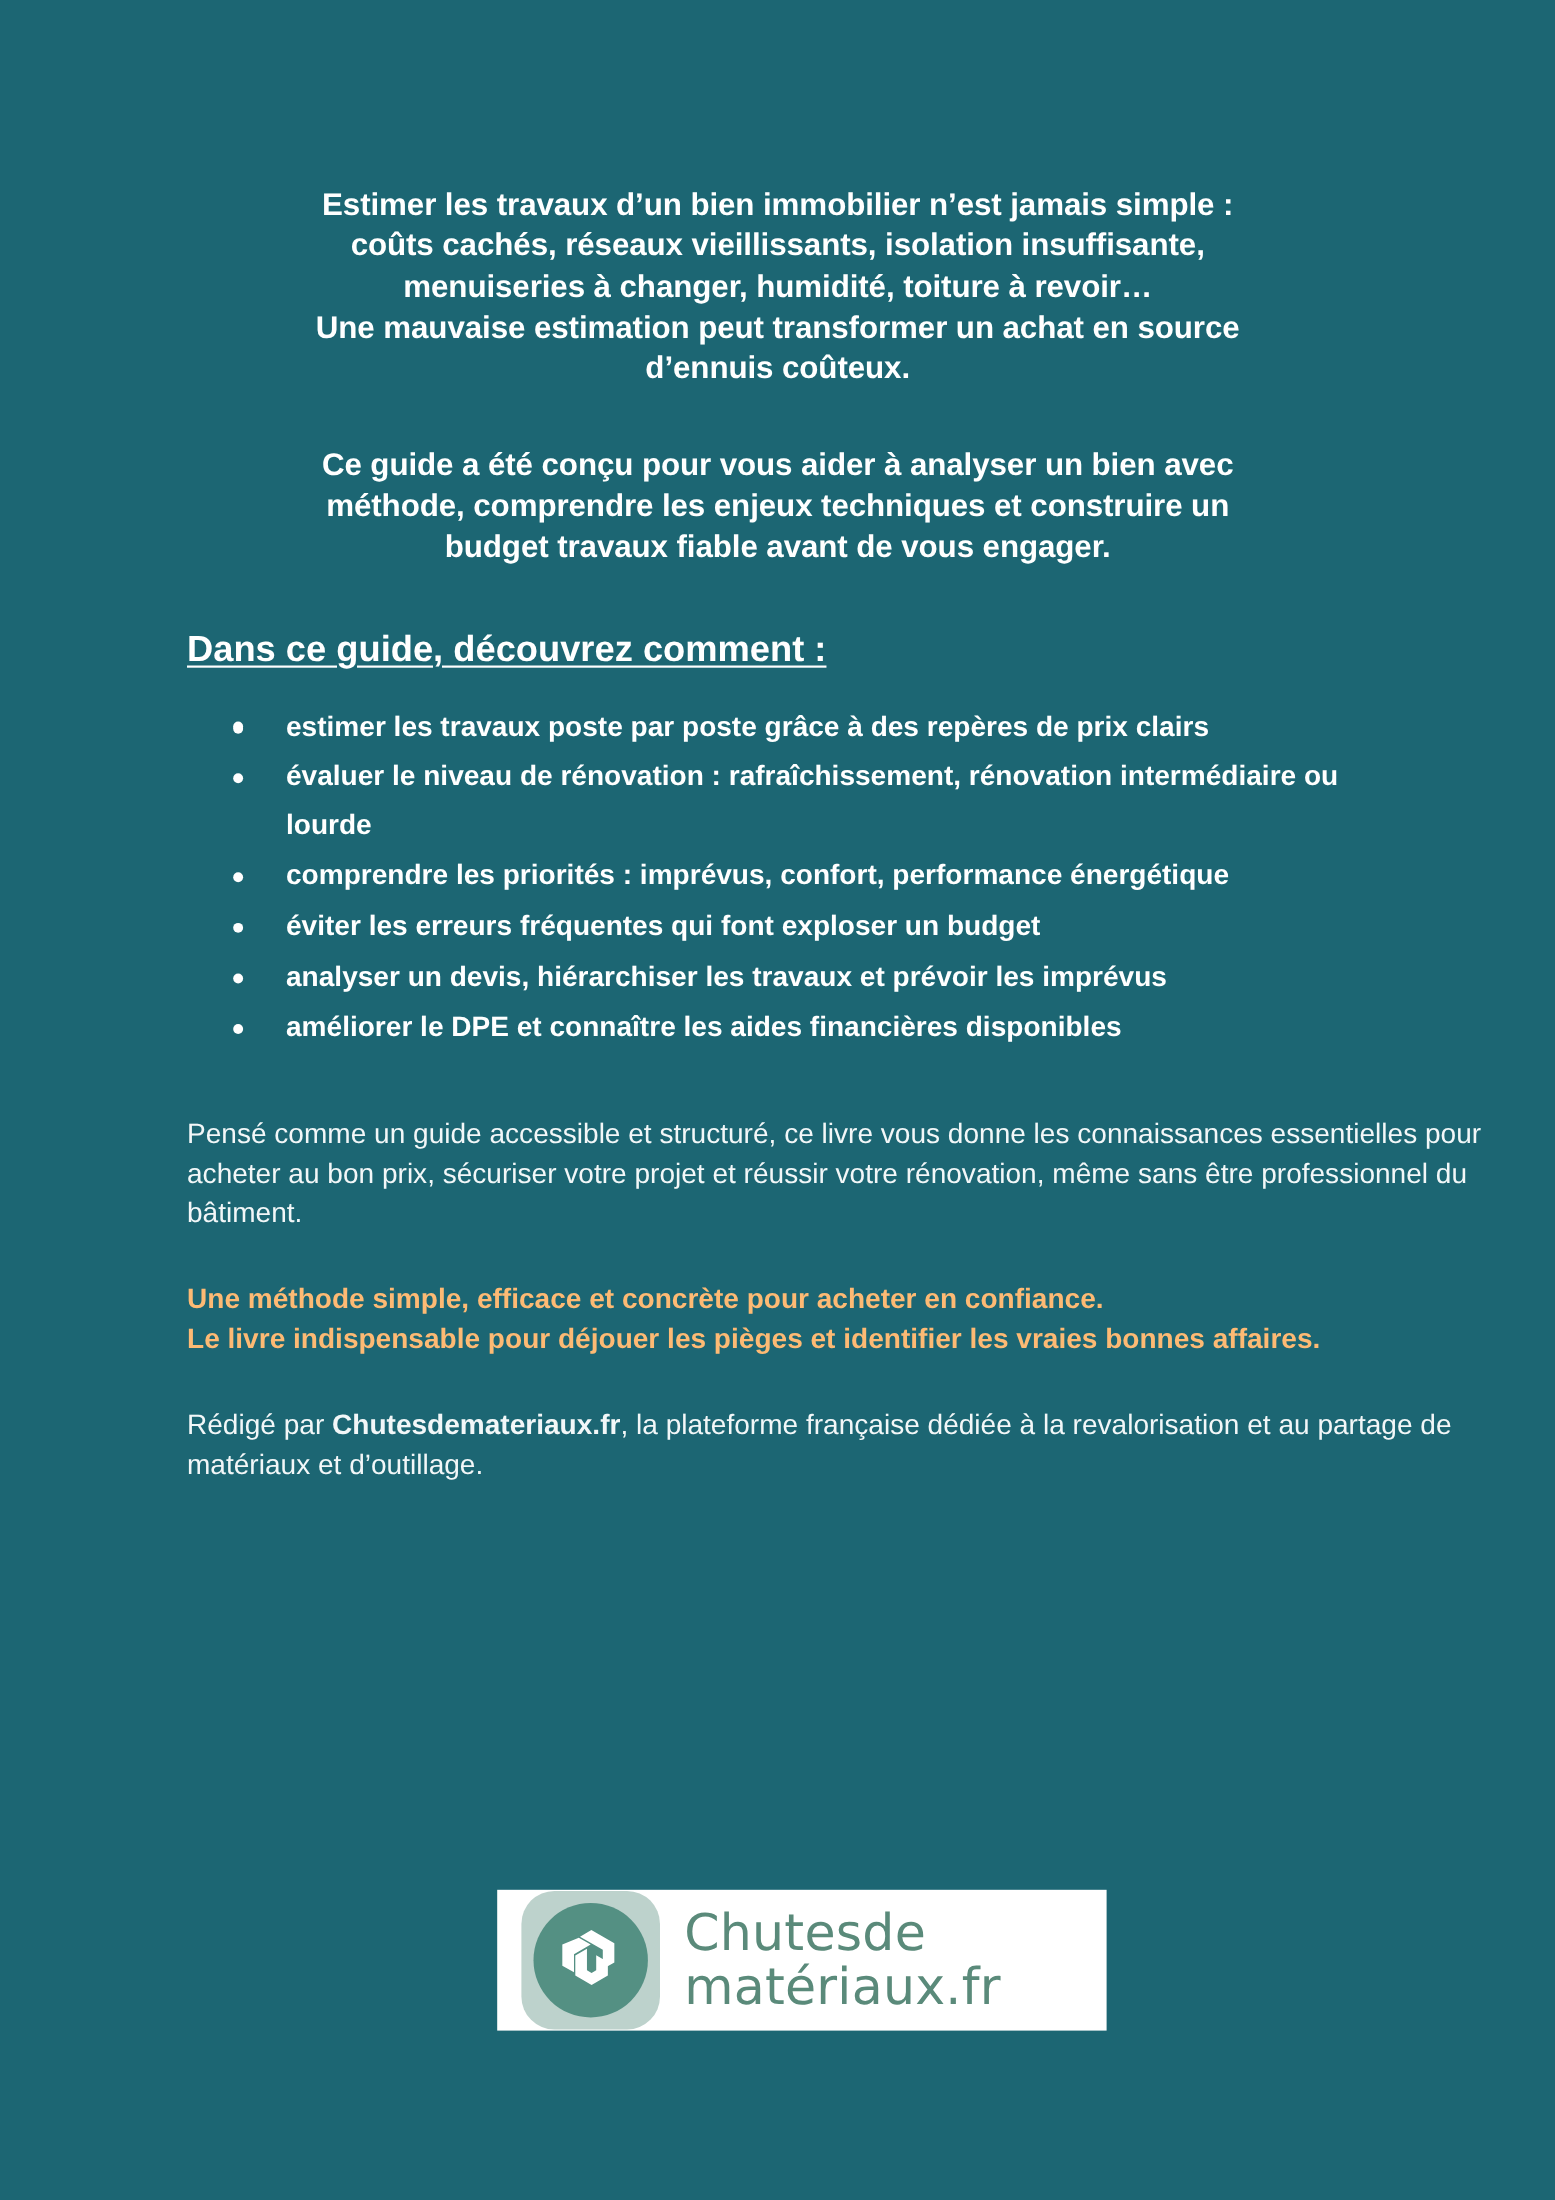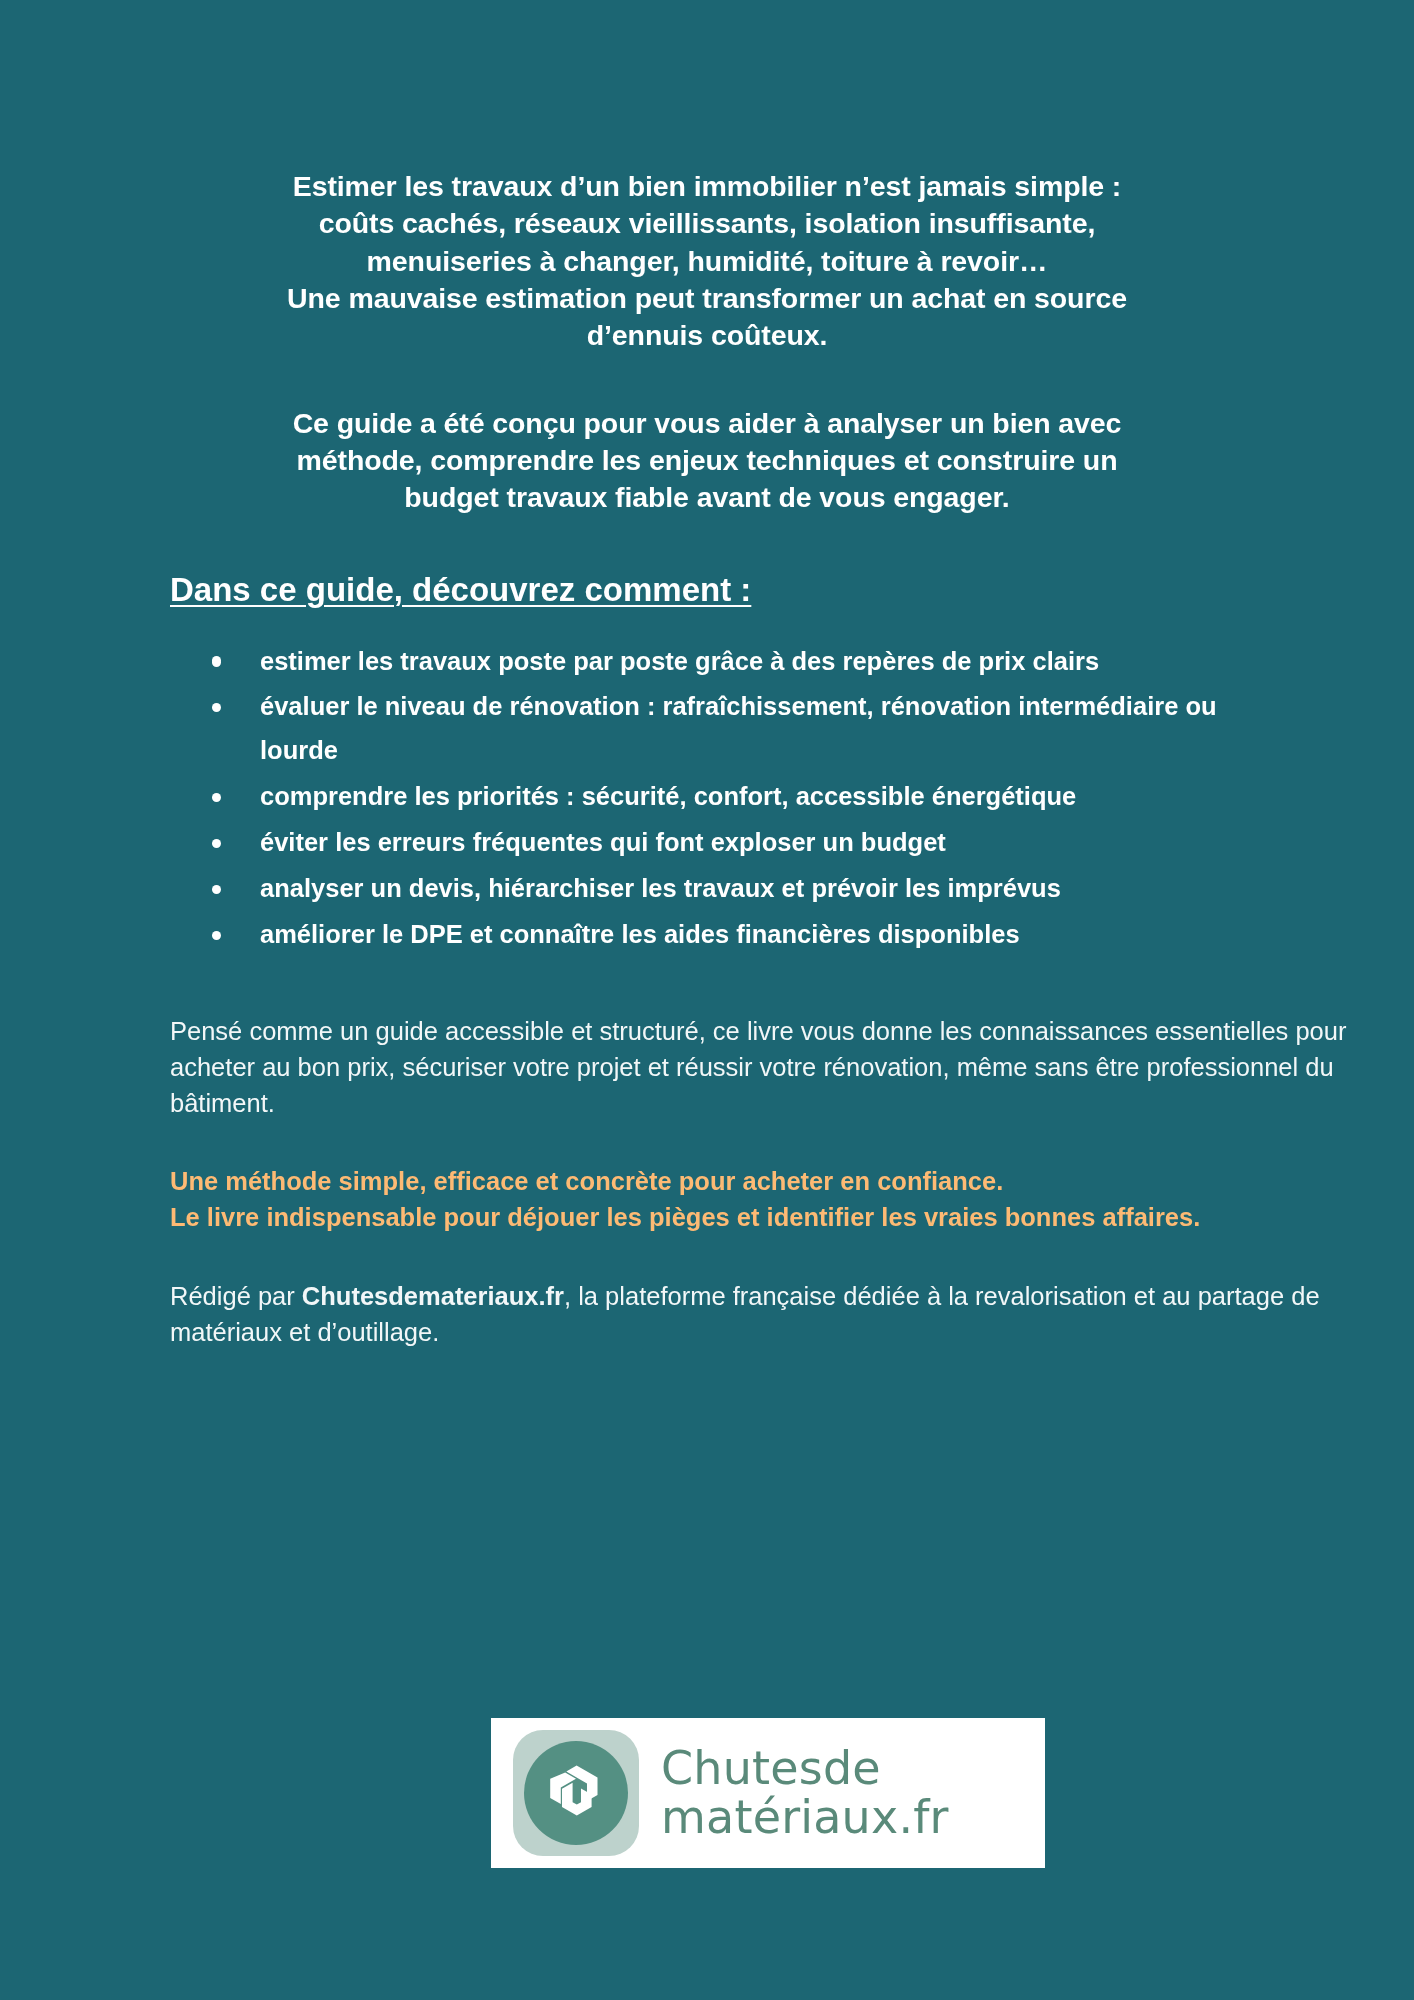--- a/index.html
+++ b/index.html
@@ -103,27 +103,26 @@
     color: #fdba74;
   }
   .body-para b { font-weight: bold; }
 
   
   .logo-card {
     position: absolute;
     left: 452px;
     top: 1718px;
     width: 554px;
-    height: 150px;
+    height: 128px;
     background: #ffffff;
     display: flex;
     align-items: center;
     padding-left: 22px;
     box-sizing: border-box;
-    margin-left: 39px;
   }
   .logo-badge {
     width: 126px;
     height: 126px;
     border-radius: 30px;
     background: #bdd2cc;
     display: flex;
     align-items: center;
     justify-content: center;
     flex: 0 0 auto;
@@ -180,21 +179,21 @@
     <li class="bullet-item">
       <span class="dot"></span>
       <span>estimer les travaux poste par poste grâce à des repères de prix clairs</span>
     </li>
     <li class="bullet-item">
       <span class="dot"></span>
       <span>évaluer le niveau de rénovation : rafraîchissement, rénovation intermédiaire ou lourde</span>
     </li>
     <li class="bullet-item">
       <span class="dot"></span>
-      <span>comprendre les priorités : sécurité, confort, accessible énergétique</span>
+      <span>comprendre les priorités : imprévus, confort, performance énergétique</span>
     </li>
     <li class="bullet-item">
       <span class="dot"></span>
       <span>éviter les erreurs fréquentes qui font exploser un budget</span>
     </li>
     <li class="bullet-item">
       <span class="dot"></span>
       <span>analyser un devis, hiérarchiser les travaux et prévoir les imprévus</span>
     </li>
     <li class="bullet-item">

